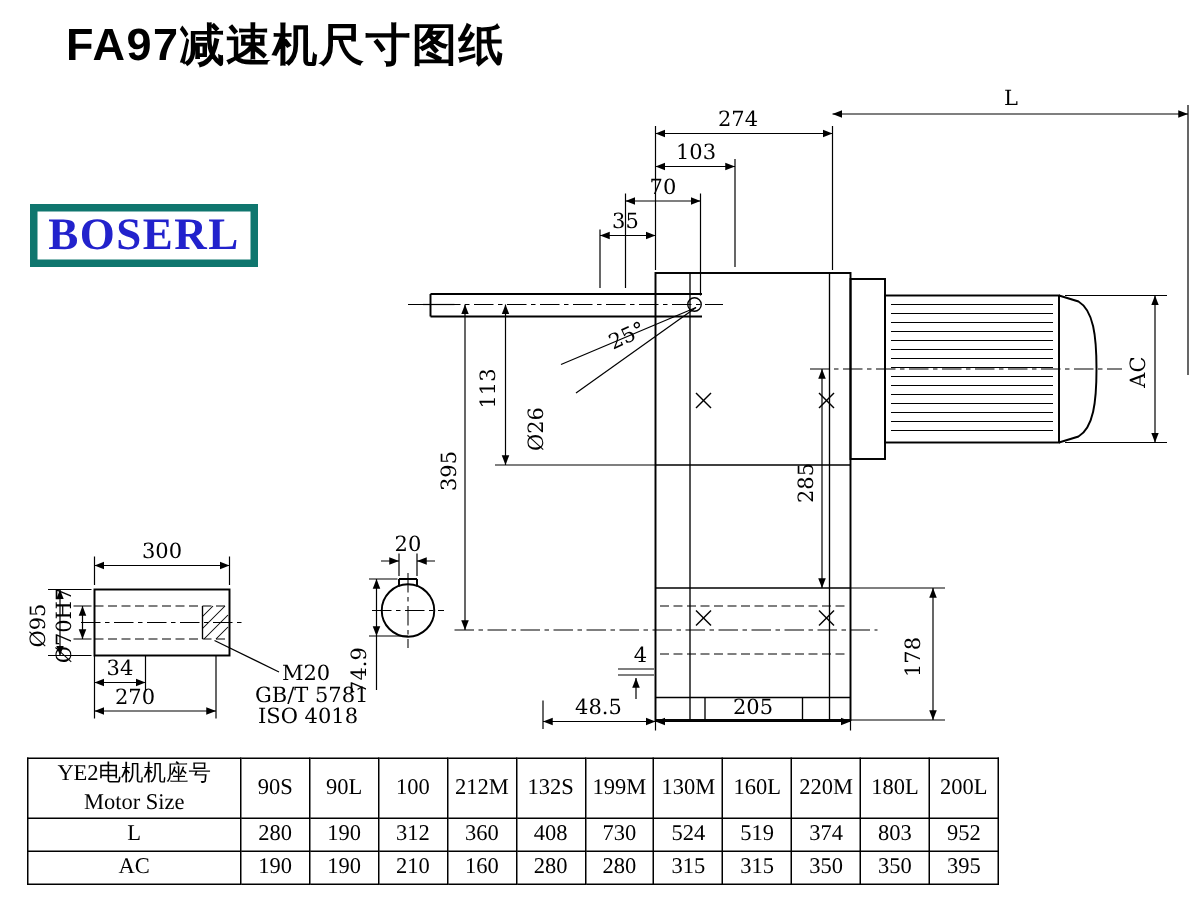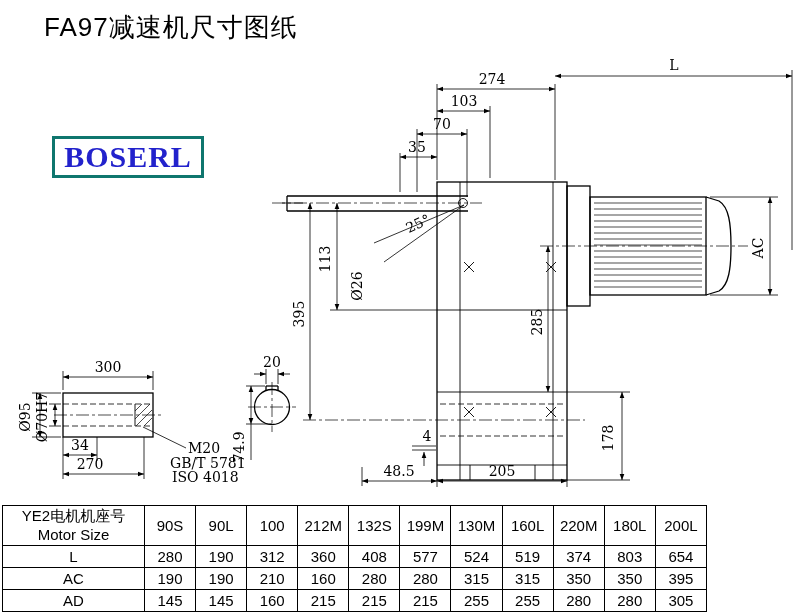--- a/index.html
+++ b/index.html
@@ -1,30 +1,30 @@
 <!DOCTYPE html>
 <html><head>
 <meta charset="utf-8">
 <style>
   *{box-sizing:border-box;margin:0;padding:0;}
   html,body{width:800px;height:616px;}
   body{position:relative;background:#fff;overflow:hidden;font-family:"Liberation Sans",sans-serif;}
-  .title{position:absolute;left:44px;top:10px;font-size:26px;font-weight:normal;color:#000;letter-spacing:1px;}
-  .logo{position:absolute;left:52px;top:136px;width:152px;height:42px;border:3px solid #0f766e;background:#fff;display:flex;align-items:center;justify-content:center;}
+  .title{position:absolute;left:44px;top:10px;font-size:30px;font-weight:bold;color:#000;letter-spacing:1px;}
+  .logo{position:absolute;left:20px;top:136px;width:152px;height:42px;border:5px solid #0f766e;background:#fff;display:flex;align-items:center;justify-content:center;}
   .logo span{font-family:"Liberation Serif",serif;font-weight:bold;font-size:30px;color:#2222cc;letter-spacing:1px;}
   svg.drawing{position:absolute;left:0;top:0;}
   .ol{stroke:#000;stroke-width:1.3;fill:none;}
   .tl{stroke:#000;stroke-width:0.9;fill:none;}
   .fin{stroke:#000;stroke-width:0.7;fill:none;}
   .dim{stroke:#000;stroke-width:0.8;fill:none;}
   .ctr{stroke:#000;stroke-width:0.7;fill:none;stroke-dasharray:13 3 3 3;}
   .hid{stroke:#000;stroke-width:0.8;fill:none;stroke-dasharray:6 3;}
   text.d{font-family:"DejaVu Serif",serif;font-size:14px;fill:#000;text-anchor:middle;}
   text.ds{text-anchor:start;}
-  .table-wrap{position:absolute;left:2px;top:505px;width:705px;}
+  .table-wrap{position:absolute;left:18px;top:505px;width:648px;font-family:Liberation Serif, serif;}
   table{border-collapse:collapse;width:100%;table-layout:fixed;}
   th,td{border:1px solid #000;text-align:center;vertical-align:middle;font-weight:normal;font-size:15px;color:#000;padding:0;}
   col.c0{width:142px;}
   tr.header-row{height:40px;}
   tr.data-row{height:22px;}
   tr.header-row th:first-child div{line-height:1.25;}
 </style>
 </head>
 <body>
 
@@ -238,50 +238,36 @@
           <th>180L</th>
           <th>200L</th>
         </tr>
         <tr class="data-row">
           <th>L</th>
           <td>280</td>
           <td>190</td>
           <td>312</td>
           <td>360</td>
           <td>408</td>
-          <td>577</td>
+          <td>730</td>
           <td>524</td>
           <td>519</td>
           <td>374</td>
           <td>803</td>
-          <td>654</td>
+          <td>952</td>
         </tr>
         <tr class="data-row">
           <th>AC</th>
           <td>190</td>
           <td>190</td>
           <td>210</td>
           <td>160</td>
           <td>280</td>
           <td>280</td>
           <td>315</td>
           <td>315</td>
           <td>350</td>
           <td>350</td>
           <td>395</td>
         </tr>
-        <tr class="data-row">
-          <th>AD</th>
-          <td>145</td>
-          <td>145</td>
-          <td>160</td>
-          <td>215</td>
-          <td>215</td>
-          <td>215</td>
-          <td>255</td>
-          <td>255</td>
-          <td>280</td>
-          <td>280</td>
-          <td>305</td>
-        </tr>
       </tbody>
   </table>
 </div>
 
 </body></html>

